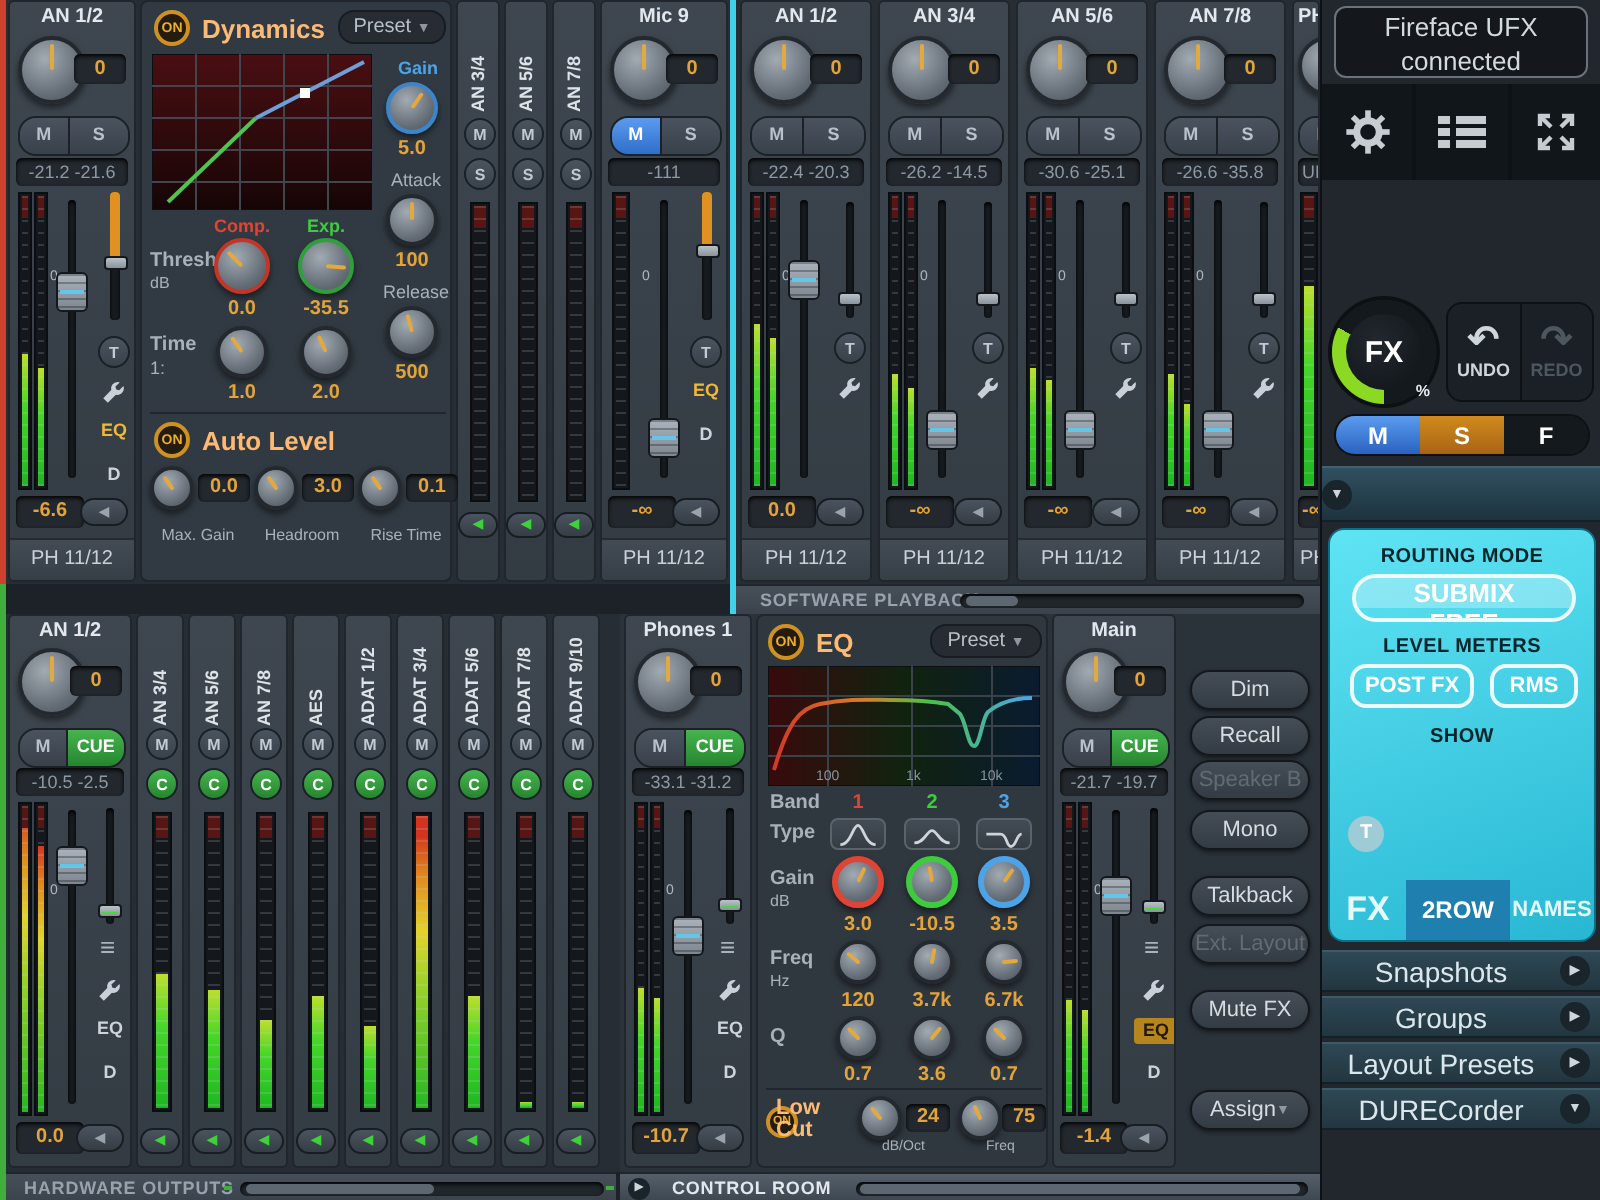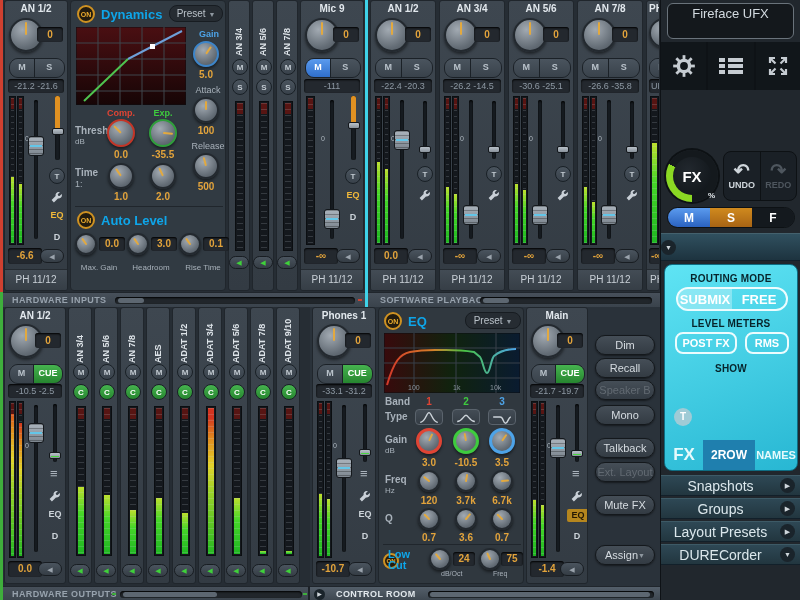--- a/index.html
+++ b/index.html
@@ -61,21 +61,21 @@
   .miniarrow{position:absolute;left:50%;width:20px;height:13px;margin-left:-10px;background:linear-gradient(#4a545e,#353d45);
              border-radius:7px;border:1px solid #181d22;color:#3fd13a;font-size:7px;text-align:center;line-height:12px;box-sizing:border-box;}
   .collapsepill{position:absolute;height:14px;background:linear-gradient(#4a545e,#353d45);border:1px solid #181d22;
                 border-radius:7px;color:#9aa3ac;font-size:7px;text-align:center;line-height:13px;box-sizing:border-box;}
   .wrench-ico{position:absolute;width:14px;height:14px;}
   .burger{position:absolute;color:#aab3bc;font-size:13px;line-height:10px;font-weight:bold;}
   
   .fxpanel{position:absolute;background:#313a42;border:1px solid #20262c;border-radius:4px;box-sizing:border-box;}
   .onbtn{position:absolute;width:18px;height:18px;border-radius:50%;background:#231c0f;border:2px solid #cf9222;
          color:#efae2e;font-size:7px;font-weight:bold;text-align:center;line-height:15px;box-sizing:border-box;}
-  .fxtitle{position:absolute;font-size:13px;font-weight:bold;color:#0ea5e9;}
+  .fxtitle{position:absolute;font-size:13px;font-weight:bold;color:#fdba74;}
   .dropbox{position:absolute;background:#262c32;border:1px solid #171c21;border-radius:8px;color:#b9c1c8;font-size:10px;
            line-height:16px;text-align:center;box-sizing:border-box;}
   .dropbox .car{color:#8e979f;font-size:7px;}
   .flabel{position:absolute;font-size:9px;color:#a8b1ba;}
   .flabel.b{font-weight:bold;font-size:10px;}
   .fval{position:absolute;font-size:10px;font-weight:bold;color:#e2a33b;text-align:center;}
   .redtxt{color:#e04434 !important;font-weight:bold;}
   .greentxt{color:#3ecb3e !important;font-weight:bold;}
   .bluetxt{color:#4da3e8 !important;font-weight:bold;}
   .typebtn{position:absolute;width:28px;height:16px;background:linear-gradient(#434c55,#343c44);border:1px solid #5a636c;border-radius:4px;box-sizing:border-box;}
@@ -103,21 +103,21 @@
   .ur-half.dim .ur-arrow,.ur-half.dim .ur-lbl{color:#4e565e;}
   #msf{position:absolute;left:6px;top:207px;width:128px;height:21px;border-radius:11px;overflow:hidden;display:flex;border:1px solid #0d1114;box-sizing:border-box;}
   .msf-seg{flex:1;display:flex;align-items:center;justify-content:center;font-size:12px;font-weight:bold;color:#fff;}
   #vo-bar{position:absolute;left:0;top:233px;width:140px;height:28px;background:linear-gradient(#30505f,#1d333f);
           border-top:1px solid #44616d;border-bottom:1px solid #12202a;display:flex;align-items:center;box-sizing:border-box;}
   #vo-bar .t{flex:1;text-align:center;color:#d8e6ec;font-size:15px;}
   .circ{width:15px;height:15px;border-radius:50%;background:#1a242b;color:#cfd6db;font-size:7px;text-align:center;line-height:15px;margin-right:6px;}
   #cyan-panel{position:absolute;left:3px;top:264px;width:134px;height:207px;border-radius:8px;
               background:linear-gradient(160deg,#5fe4f4,#28b7d3);border:1px solid #0e6d83;box-sizing:border-box;overflow:hidden;}
   .cp-h{position:absolute;left:0;right:0;text-align:center;font-size:10px;font-weight:800;color:#07242b;letter-spacing:.2px;}
-  .cp-seg{position:absolute;left:11px;width:112px;height:24px;border:2px solid #ecfcfe;border-radius:12px;display:flex;overflow:hidden;box-sizing:border-box;}
+  .cp-seg{position:absolute;left:11px;width:112px;height:24px;border:2px solid #ecfcfe;border-radius:12px;display:flex;overflow:hidden;box-sizing:border-box;flex-direction:column;}
   .cp-seg .sg{flex:1;display:flex;align-items:center;justify-content:center;color:#fff;font-size:13px;font-weight:bold;}
   .cp-seg .sg.on{background:rgba(255,255,255,.30);}
   .cp-btn{position:absolute;height:22px;border:2px solid #ecfcfe;border-radius:8px;color:#fff;font-size:11px;font-weight:bold;
           display:flex;align-items:center;justify-content:center;box-sizing:border-box;}
   .tcirc{position:absolute;width:18px;height:18px;border-radius:50%;background:#9fcbd6;color:#fff;font-size:10px;font-weight:bold;text-align:center;line-height:18px;}
   #trim-lbl{position:absolute;left:34px;top:146px;color:#eefcff;font-size:16px;font-weight:bold;letter-spacing:.5px;}
   #cp-tabs{position:absolute;left:0;right:0;bottom:0;height:30px;display:flex;align-items:center;}
   #cp-tabs .fx{width:38px;text-align:center;color:#e5fafc;font-size:17px;font-weight:bold;}
   #cp-tabs .rw{width:52px;height:30px;background:#1f7fae;color:#fff;font-size:12px;font-weight:bold;display:flex;align-items:center;justify-content:center;}
   #cp-tabs .nm{flex:1;text-align:center;color:#e5fafc;font-size:11px;font-weight:bold;}
@@ -547,27 +547,20 @@
             <div class="kpc" style="transform: rotate(-35deg);">
               <div class="kp"></div>
             </div>
           </div>
           <div class="valbox orange" style="left: 132px; top: 236px; width: 26px; height: 14px;">0.1</div>
           <div class="flabel" style="left: 106px; top: 262px; width: 52px; text-align: center; font-size: 8px;">Rise Time</div>
         </div>
     </div>
   </div>
 
-  <div class="hbar" style="left:0;top:292px;width:365px;">
-    <div class="hlabel">HARDWARE INPUTS</div>
-    <div class="scroll" style="left:115px;width:240px;">
-        <div class="thumb" style="left:3px;width:26px;"></div>
-      </div>
-    <div class="dashmark" style="left:358px;background:#c84434;"></div>
-  </div>
   <div class="hbar" style="left:368px;top:292px;width:292px;">
     <div class="hlabel">SOFTWARE PLAYBACK</div>
     <div class="scroll" style="left:112px;width:172px;">
         <div class="thumb" style="left:3px;width:26px;"></div>
       </div>
   </div>
 
   <div id="bottom-region">
     <div id="cr-bg"></div>
     <div id="bottom-strips">
@@ -973,20 +966,21 @@
     <div class="circ" style="position:absolute;left:4px;top:2px;width:11px;height:11px;line-height:11px;font-size:6px;">▶</div>
     <div class="hlabel" style="left:26px;color:#e2e8ed;">CONTROL ROOM</div>
     <div class="scroll" style="left:118px;width:226px;">
         <div class="thumb" style="left:2px;width:220px;"></div>
       </div>
   </div>
 
   <div id="right-panel">
     <div id="rp-status">
       <div>Fireface UFX</div>
+        <div>connected</div>
     </div>
     <div id="rp-icons">
       <div class="icon-cell">
         <svg width="26" height="26" viewBox="0 0 24 24">
           <g fill="#c6ccd2">
             <rect x="10.7" y="2" width="2.6" height="4.5"></rect>
               <rect x="10.7" y="17.5" width="2.6" height="4.5"></rect>
             <rect x="2" y="10.7" width="4.5" height="2.6"></rect>
               <rect x="17.5" y="10.7" width="4.5" height="2.6"></rect>
             <rect x="10.7" y="2" width="2.6" height="4.5" transform="rotate(45 12 12)"></rect>

